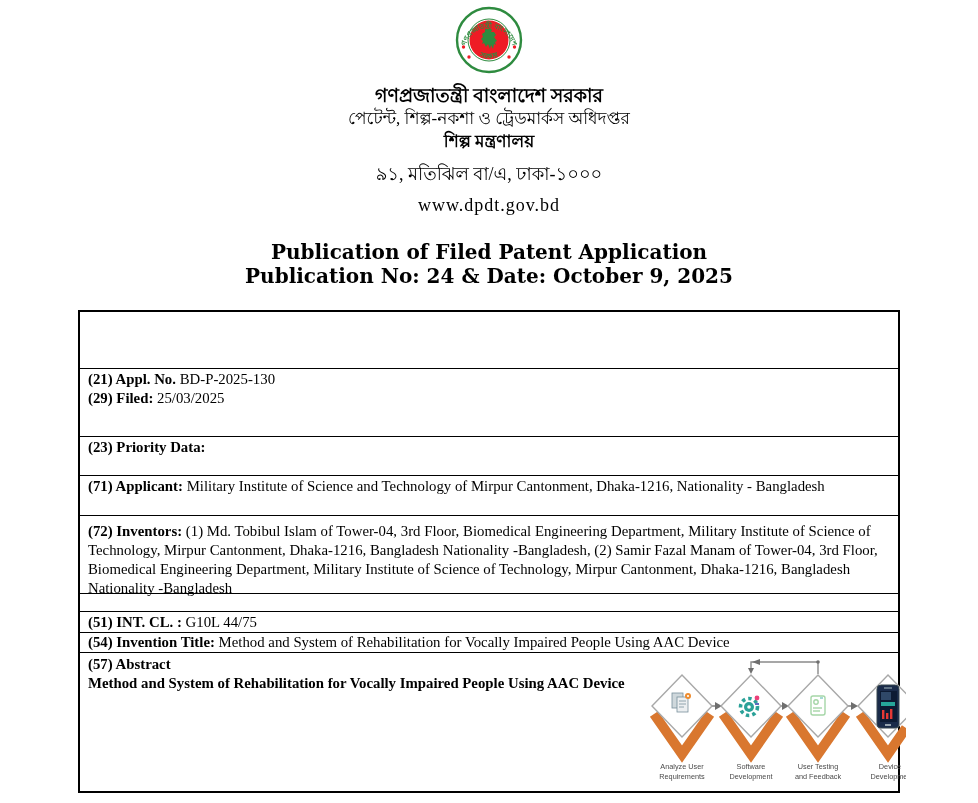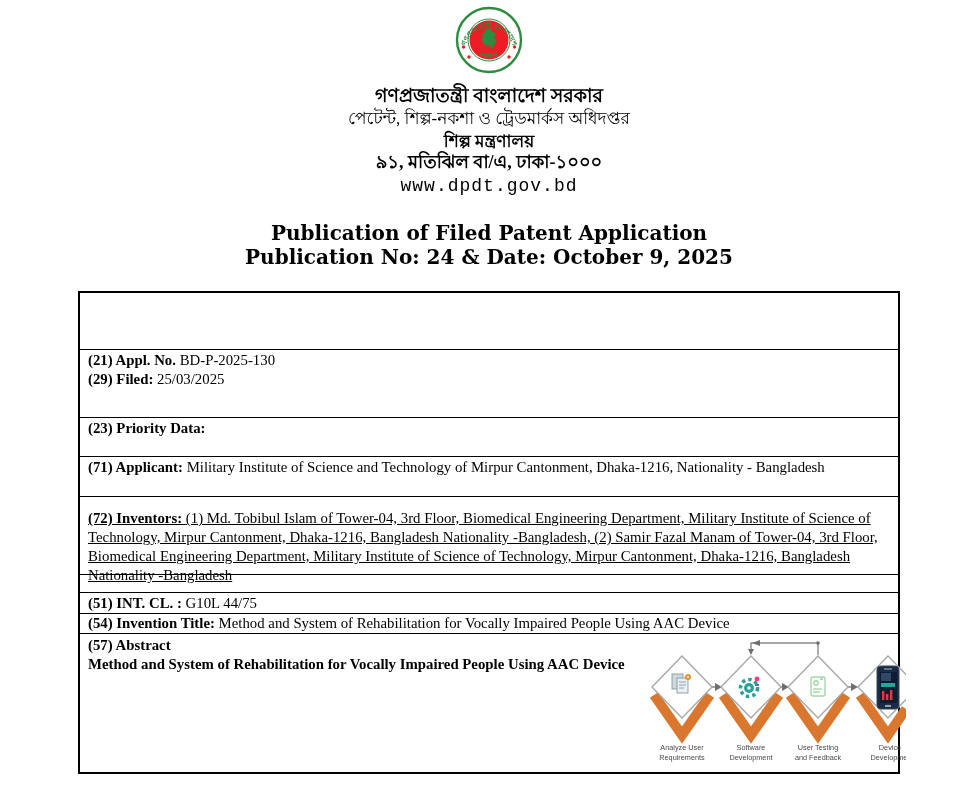--- a/index.html
+++ b/index.html
@@ -17,24 +17,24 @@
   .header { text-align: center; padding-top: 6px; }
   .emblem-wrap { display: flex; justify-content: center; }
   .hdr-gov {
     margin-top: 11px;
     font-size: 19px; font-weight: bold;
     font-family: "Liberation Serif", serif;
     line-height: 21px;
   }
   .hdr-dept { margin-top: 3px; font-size: 17px; line-height: 20px; }
   .hdr-ministry { margin-top: 3px; font-size: 17px; line-height: 20px; font-weight: bold; }
-  .hdr-address { margin-top: 0; font-size: 18px; line-height: 21px; font-weight: bold; }
+  .hdr-address { margin-top: 12px; font-size: 18px; line-height: 21px; }
   .hdr-web {
-    margin-top: 3px; font-size: 18px; letter-spacing: 1px;
-    font-family: Liberation Mono, monospace; line-height: 21px;
+    margin-top: 10px; font-size: 18px; letter-spacing: 1px;
+    font-family: Liberation Serif, serif; line-height: 21px;
   }
 
   
   .doc-title {
     margin-top: 24px; text-align: center;
     font-family: "DejaVu Serif", serif;
     font-weight: bold; font-size: 20px; line-height: 24px;
   }
 
   
@@ -48,21 +48,21 @@
     padding: 1px 8px 0 8px;
     font-size: 14.8px;
     line-height: 19px;
   }
   .trow:first-child { border-top: none; }
   .lbl { font-weight: bold; }
   .r-empty1 { height: 56px; }
   .r-appl { height: 58px; }
   .r-priority { height: 39px; margin-top: 10px; }
   .r-applicant { height: 40px; }
-  .r-inventors { height: 78px; padding-top: 12px; text-decoration: underline; }
+  .r-inventors { height: 78px; padding-top: 6px; }
   .r-empty2 { height: 18px; }
   .r-intcl { height: 21px; line-height: 18px; }
   .r-title54 { height: 20px; line-height: 17px; }
   .r-abstract { height: 139px; position: relative; overflow: visible; }
   .abstract-heading { font-weight: bold; line-height: 20px; }
   .abstract-body { font-weight: bold; width: 580px; line-height: 19px; }
 
   
   .flow-diagram {
     position: absolute;

